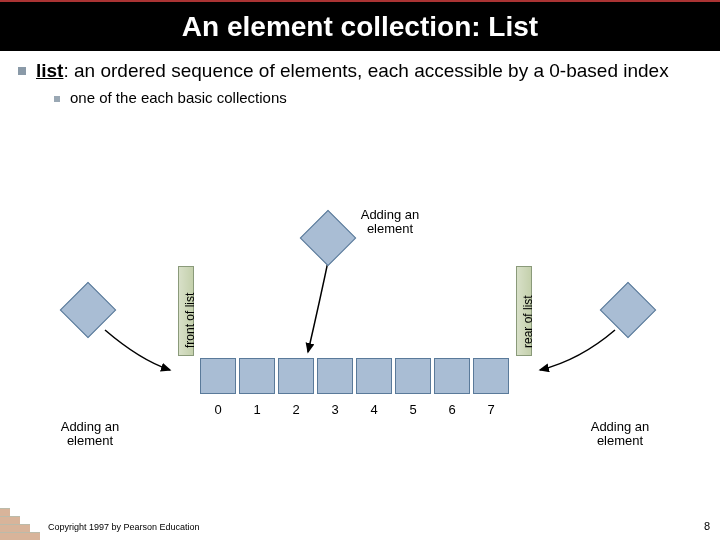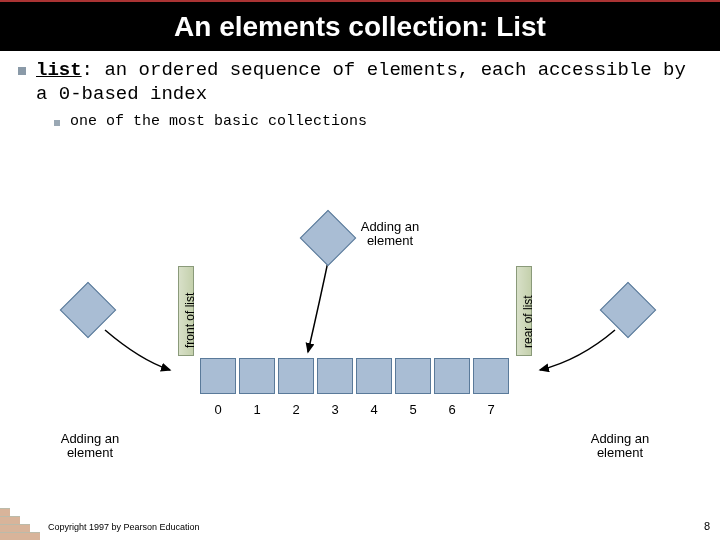--- a/index.html
+++ b/index.html
@@ -21,21 +21,20 @@
     border-top: 3px solid #000;
   }
   .title-bar::before {
     content: "";
     position: absolute;
     top: 0; left: 0; right: 0; height: 2px;
     background: #a33;
   }
   .content {
     padding: 8px 18px 0 18px;
-    font-family: Liberation Mono, monospace;
   }
   .bullet-row {
     display: flex;
     align-items: flex-start;
     margin-bottom: 6px;
   }
   .bullet-sq {
     width: 8px; height: 8px;
     background: #8a9aa8;
     margin-top: 8px;
@@ -122,45 +121,44 @@
     transform: rotate(-90deg);
     transform-origin: left top;
     white-space: nowrap;
   }
   .dlabel {
     position: absolute;
     font-size: 13px;
     color: #000;
     text-align: center;
     line-height: 1.1;
-    margin-top: 12px;
   }
   .diamond {
     position: absolute;
     width: 40px; height: 40px;
     background: #a9bdd4;
     border: 1px solid #5a7a9a;
     transform: rotate(45deg);
   }
 </style>
 </head>
 <body>
 
-<div class="title-bar">An elements collection: List</div>
+<div class="title-bar">An element collection: List</div>
 
 <div class="content">
   <div class="bullet-row">
     <div class="bullet-sq"></div>
     <div class="main-text">
       <span class="term">list</span><span>: an ordered sequence of elements, each accessible by a 0-based index</span>
     </div>
   </div>
   <div class="sub-row">
     <div class="bullet-sq small"></div>
-    <div class="sub-text">one of the most basic collections</div>
+    <div class="sub-text">one of the each basic collections</div>
   </div>
 </div>
 
 <div class="diagram">
   <svg width="590" height="250" style="position:absolute;left:0;top:0">
     <defs>
       <marker id="ah" markerWidth="8" markerHeight="8" refX="6" refY="3" orient="auto">
         <path d="M0,0 L7,3 L0,6 Z" fill="#000"></path>
       </marker>
     </defs>

